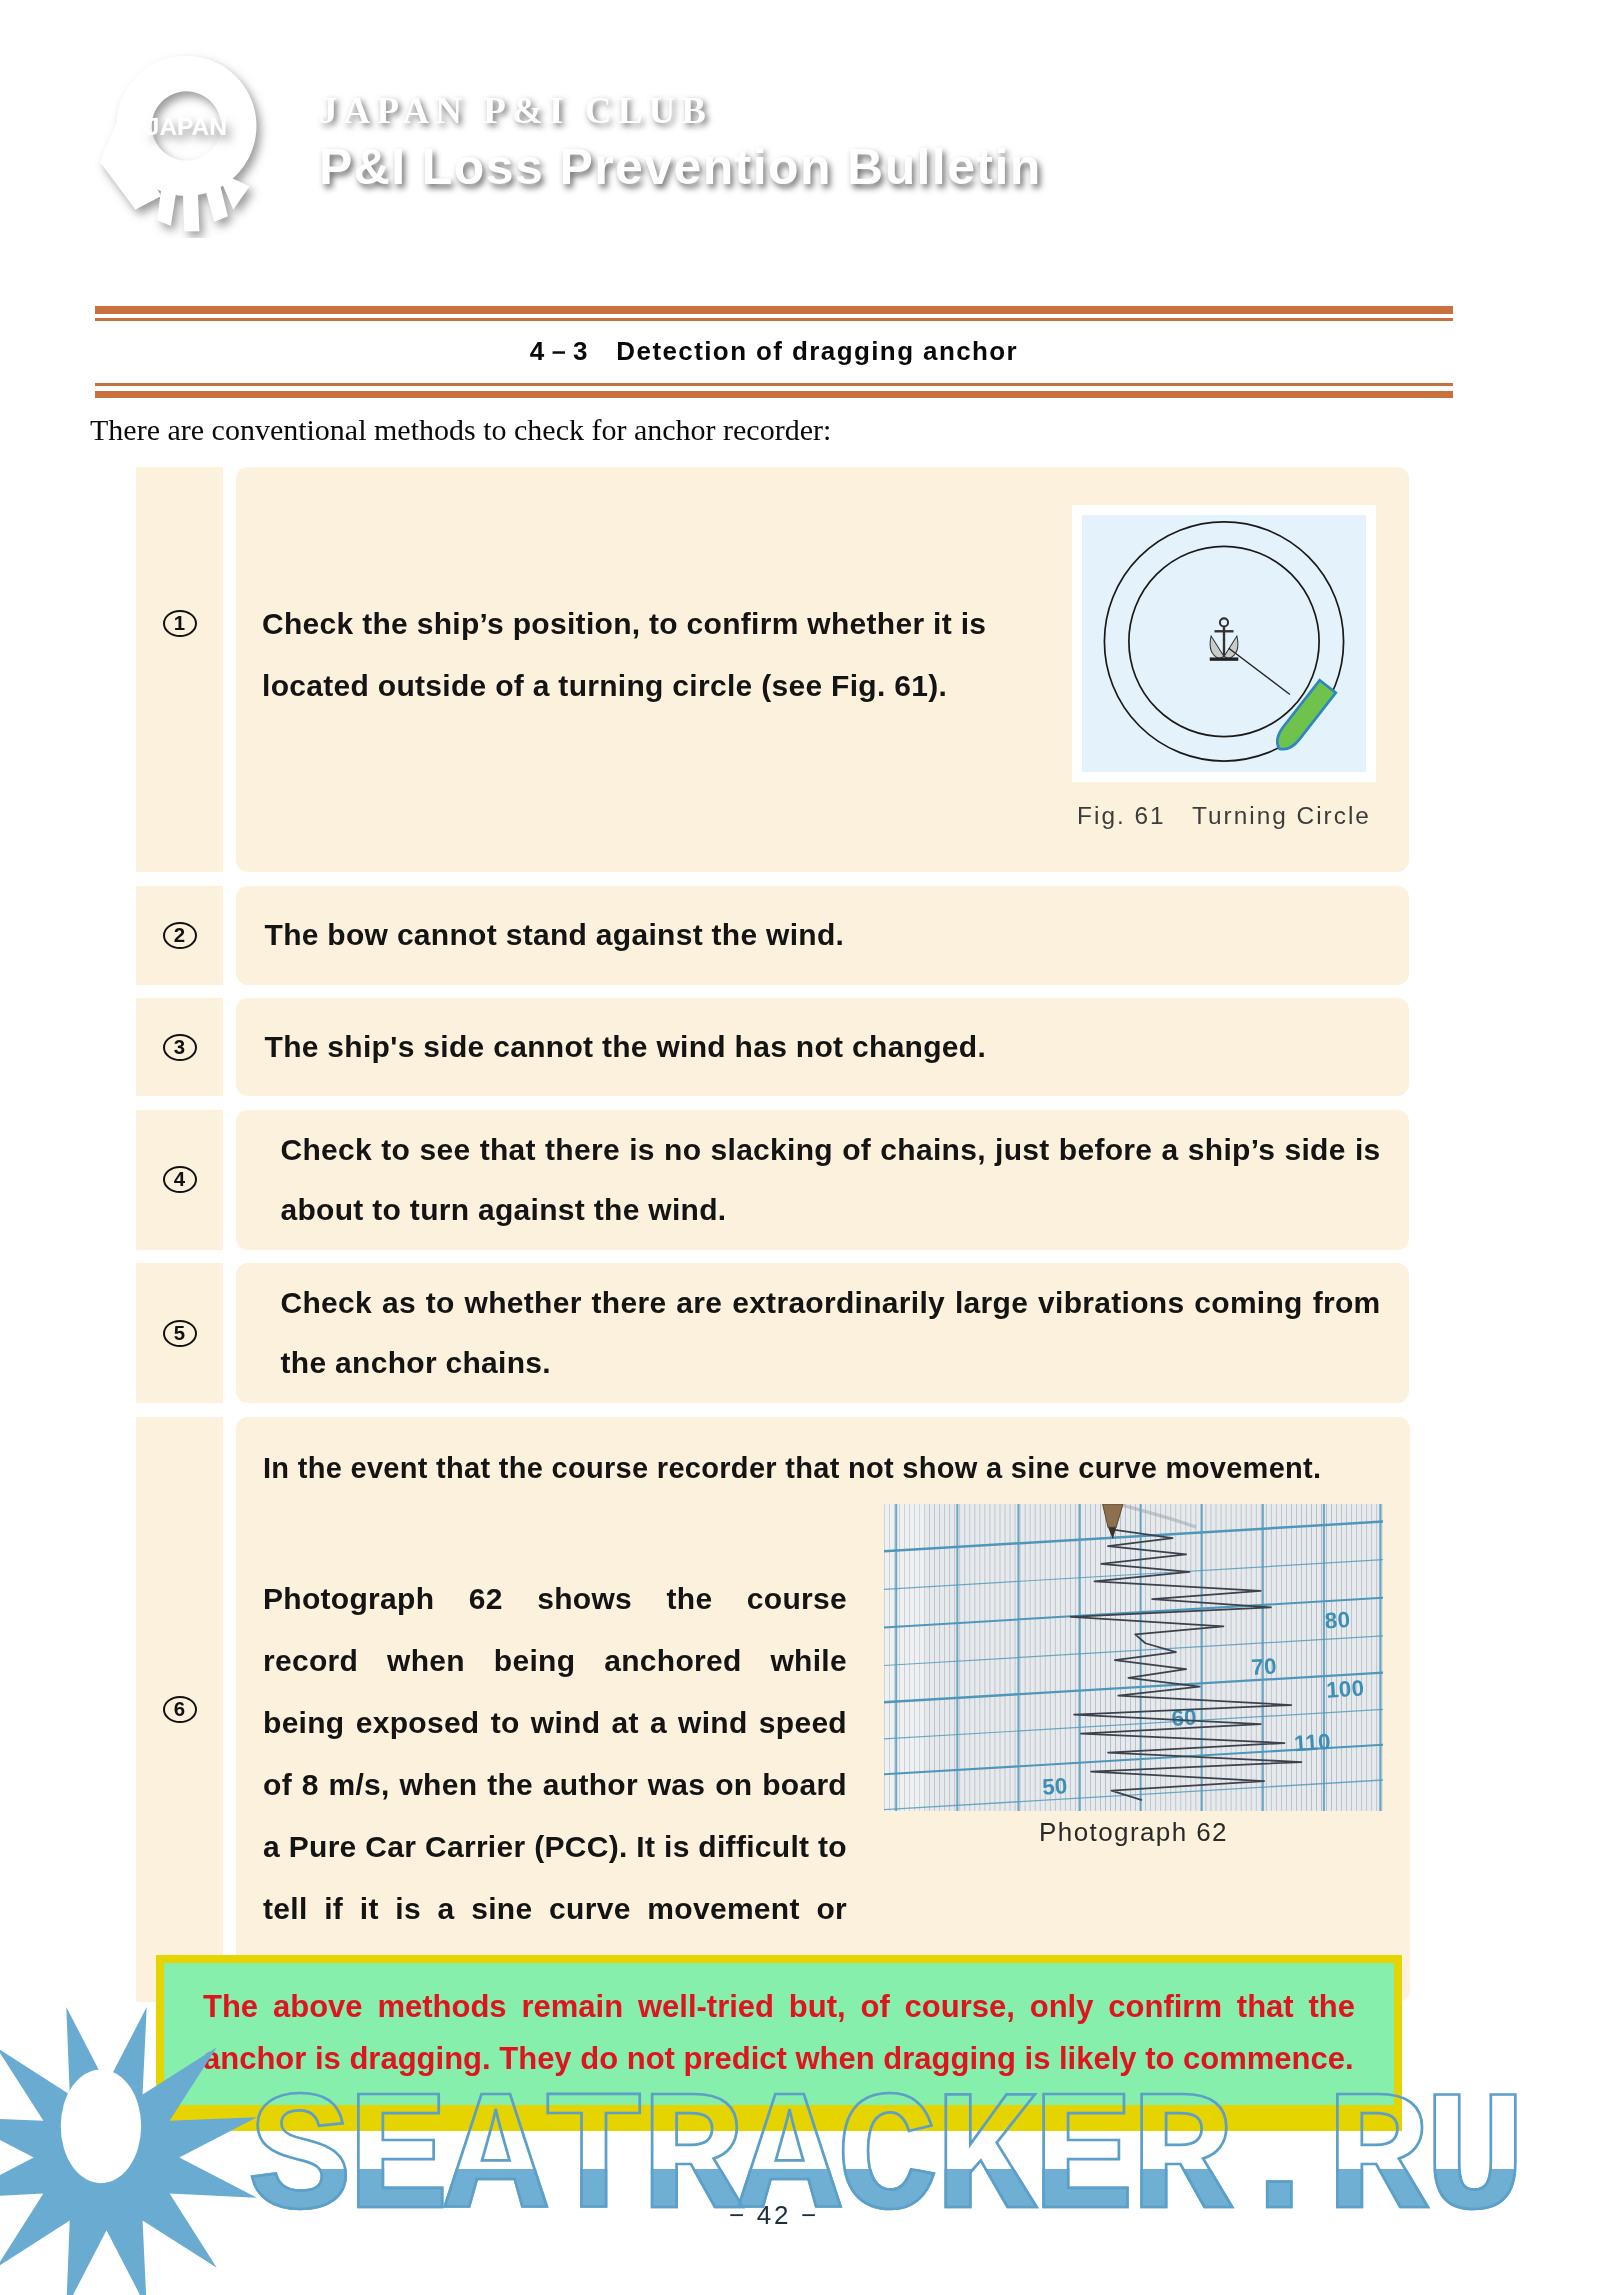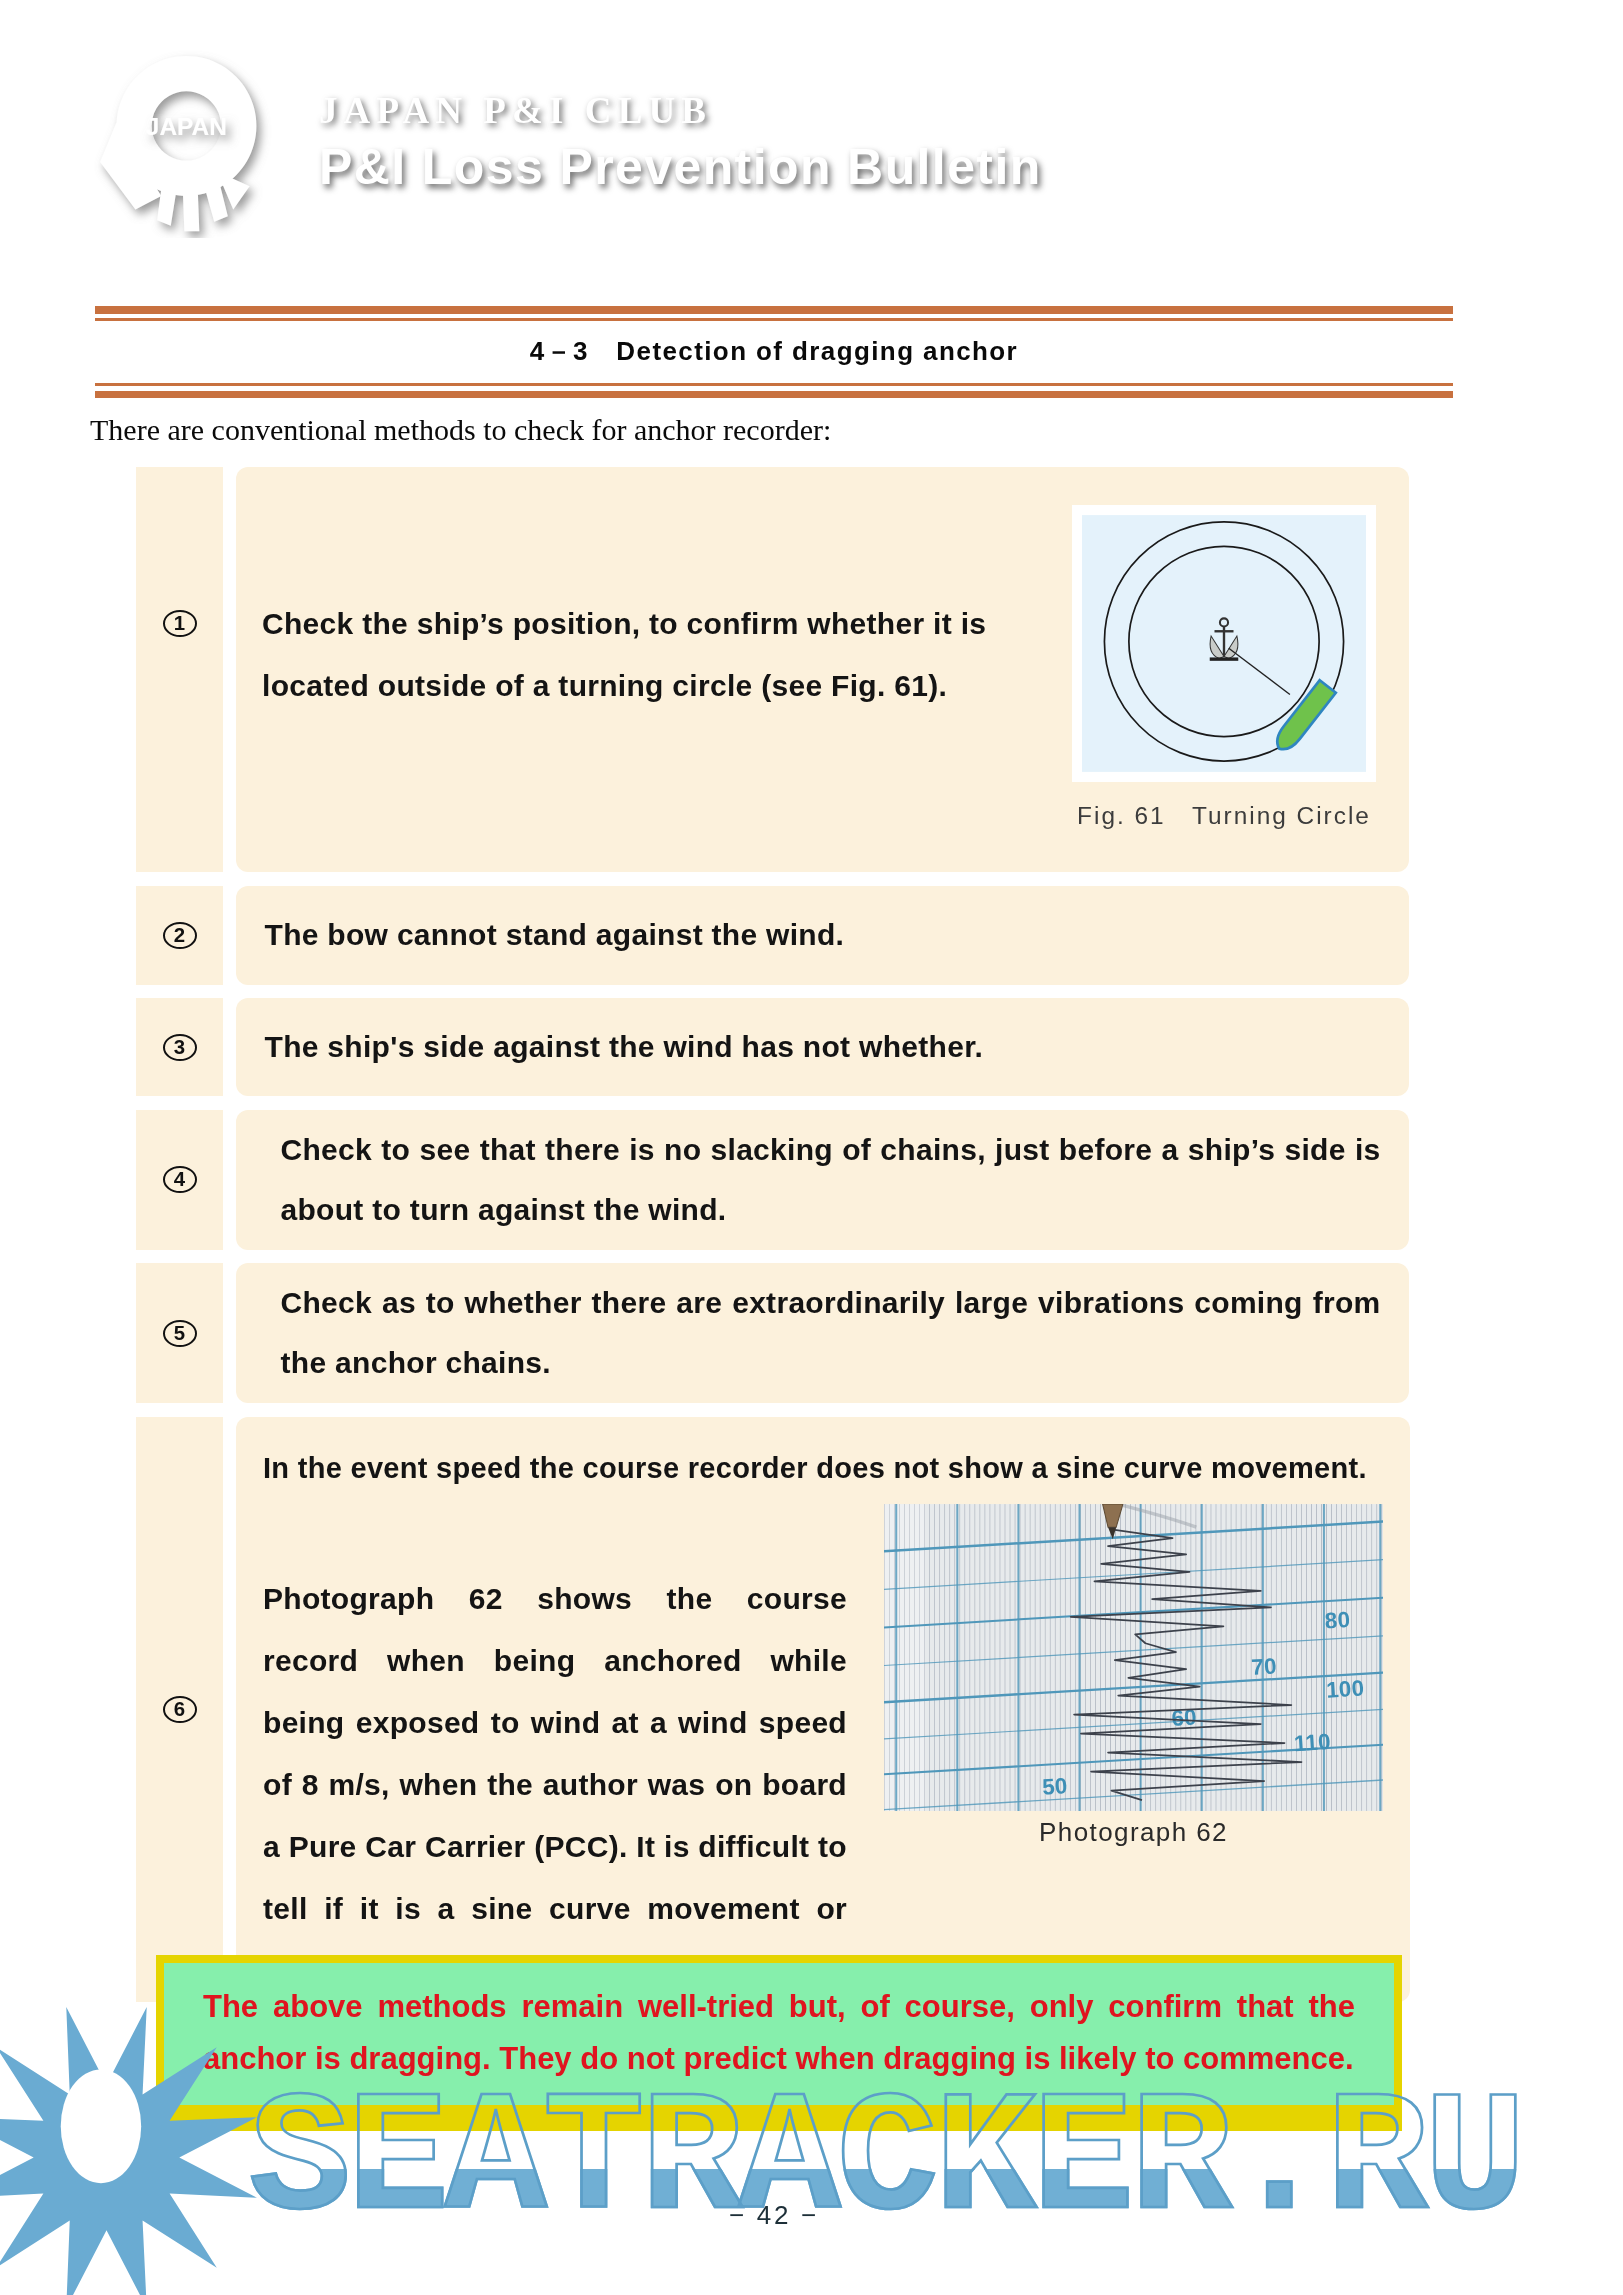--- a/index.html
+++ b/index.html
@@ -198,21 +198,21 @@
       <div class="content">
         <div class="center-text">The bow cannot stand against the wind.</div>
       </div>
     </div>
 
     <div class="row row-3">
       <div class="num-cell">
         <span class="badge">3</span>
       </div>
       <div class="content">
-        <div class="center-text">The ship's side against the wind has not whether.</div>
+        <div class="center-text">The ship's side cannot the wind has not changed.</div>
       </div>
     </div>
 
     <div class="row row-4">
       <div class="num-cell">
         <span class="badge">4</span>
       </div>
       <div class="content">
         <div class="justify-text">
             <p>Check to see that there is no slacking of chains, just before a ship’s side is about to turn against the wind.</p>
@@ -230,21 +230,21 @@
           </div>
       </div>
     </div>
 
     <div class="row row-6">
       <div class="num-cell">
         <span class="badge">6</span>
       </div>
       <div class="content">
         <div class="row6-inner">
-          <div class="row6-intro">In the event speed the course recorder does not show a sine curve movement.</div>
+          <div class="row6-intro">In the event that the course recorder that not show a sine curve movement.</div>
           <div class="row6-body">
             <div class="row6-para">
                 <p>Photograph 62 shows the course record when being anchored while being exposed to wind at a wind speed of 8 m/s, when the author was on board a Pure Car Carrier (PCC). It is difficult to tell if it is a sine curve movement or not.</p>
               </div>
             <div class="photo-wrap">
               <svg class="photo-canvas" width="499" height="307" viewBox="0 0 735 452" style="font-size:44px">
                 <defs>
                   <pattern id="vfine" width="7.4" height="10" patternUnits="userSpaceOnUse">
                     <line x1="0.5" y1="0" x2="0.5" y2="10" stroke="#98a1ae" stroke-width="1.1"></line>
                   </pattern>

